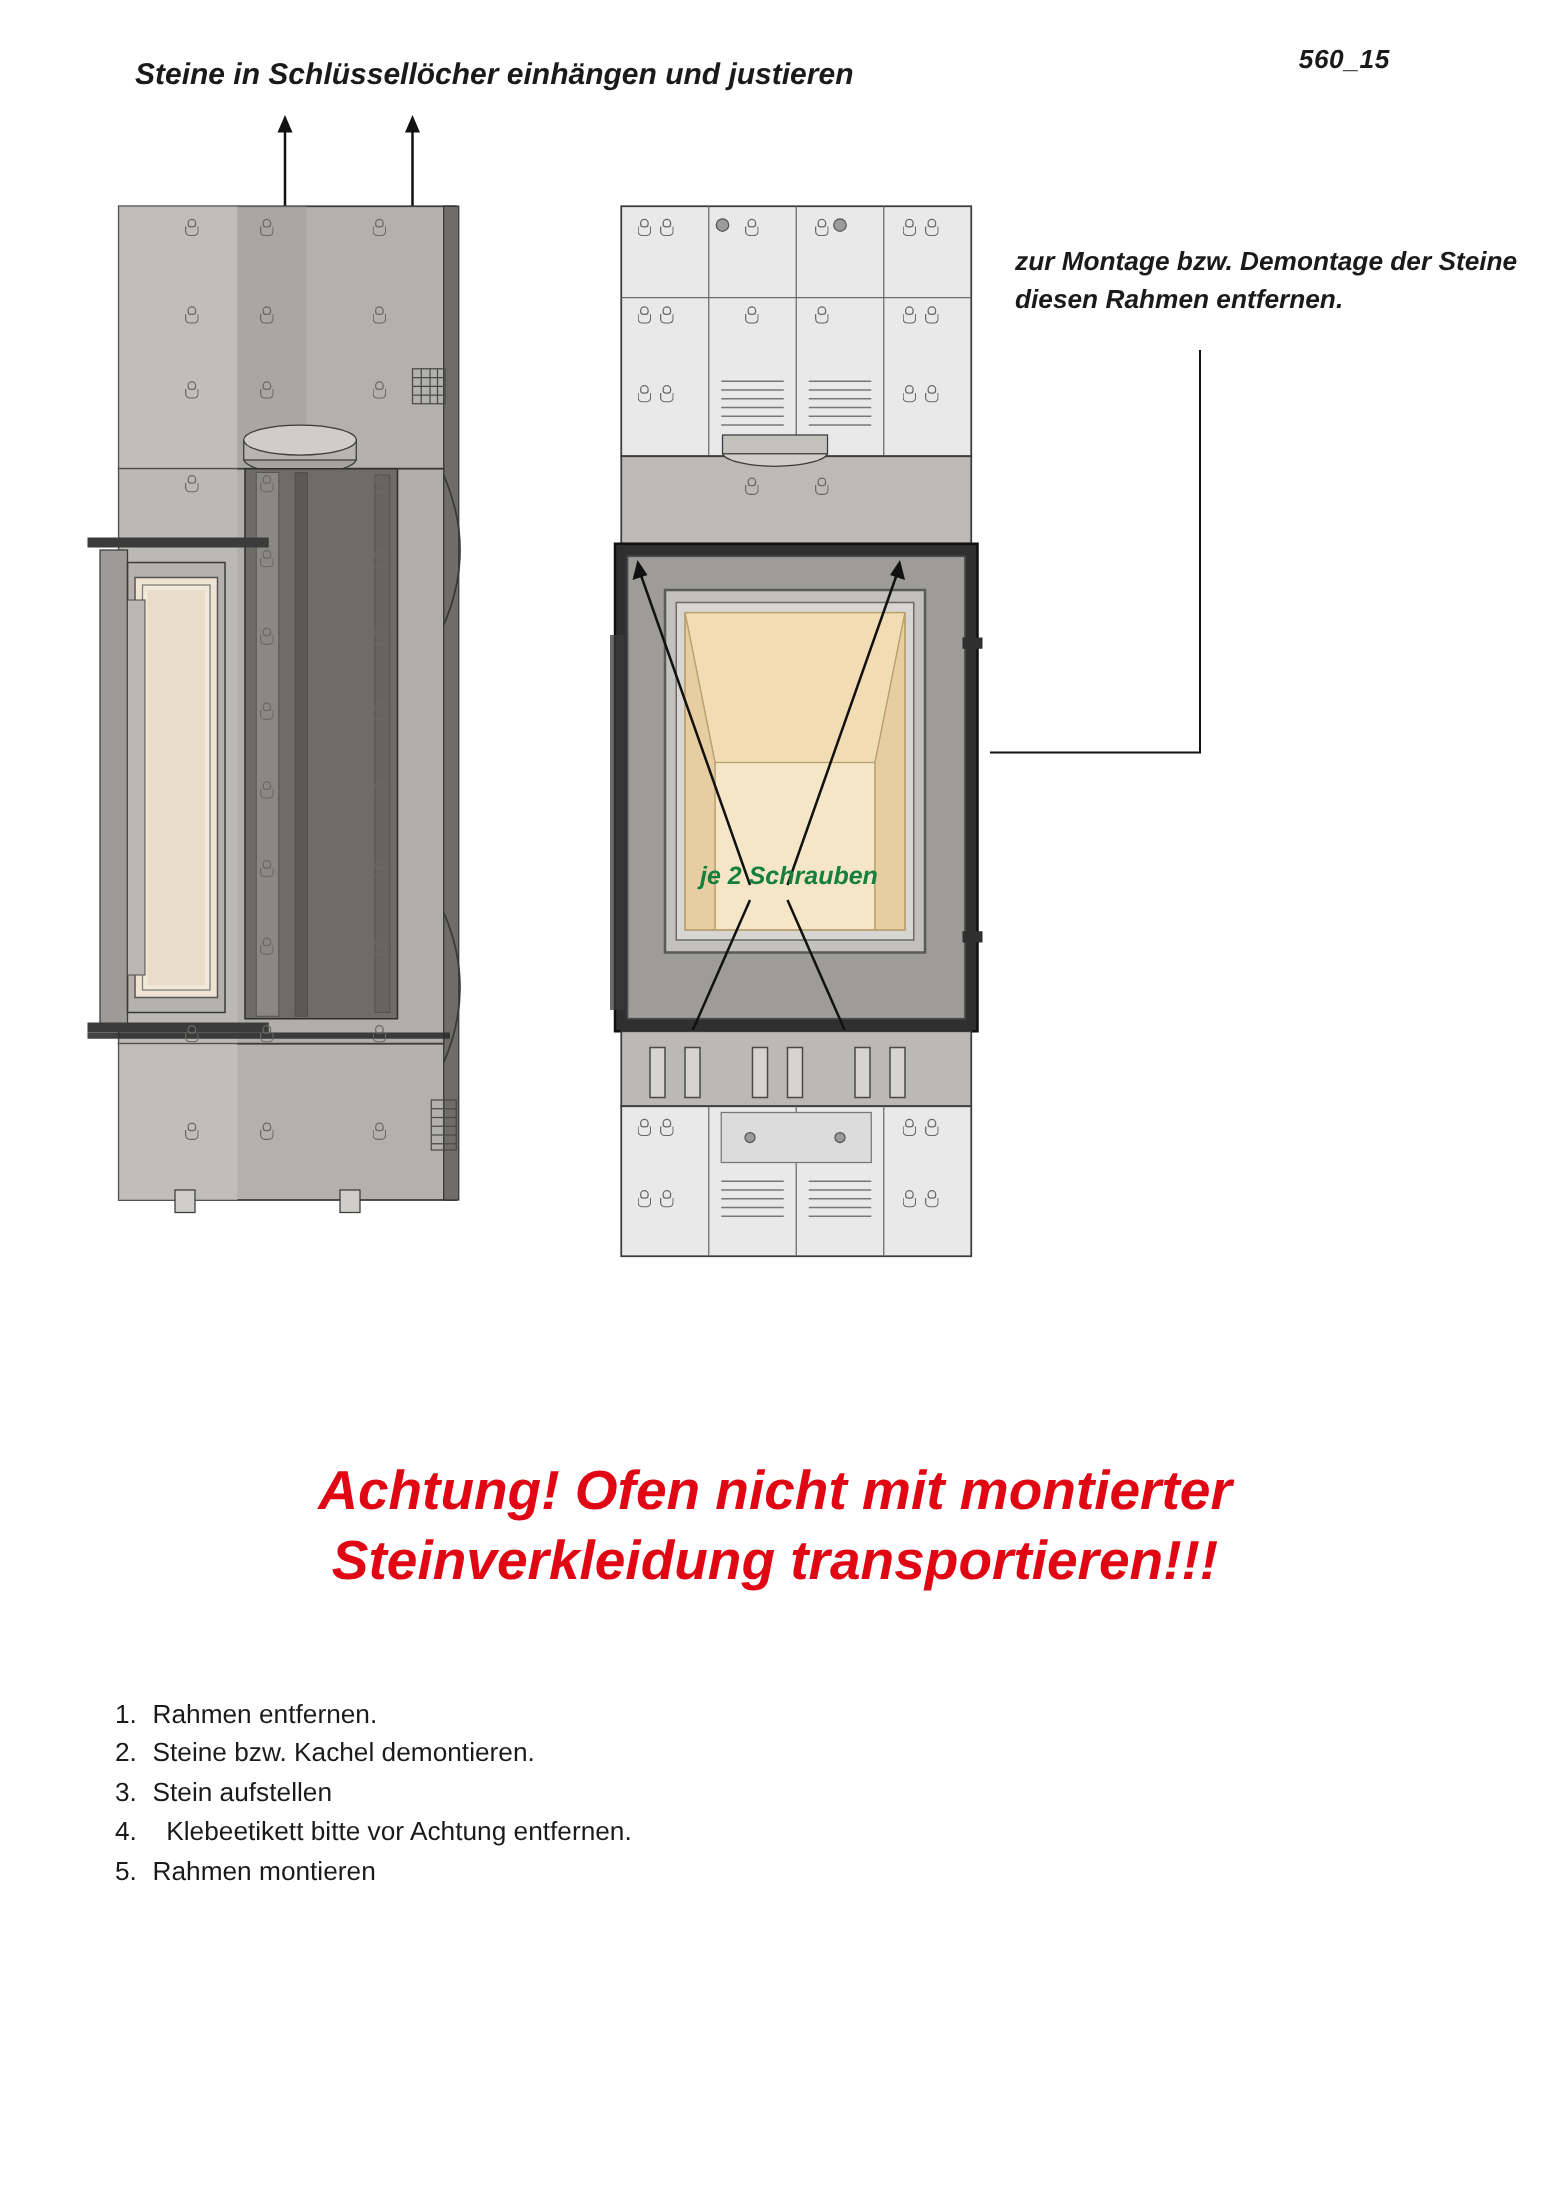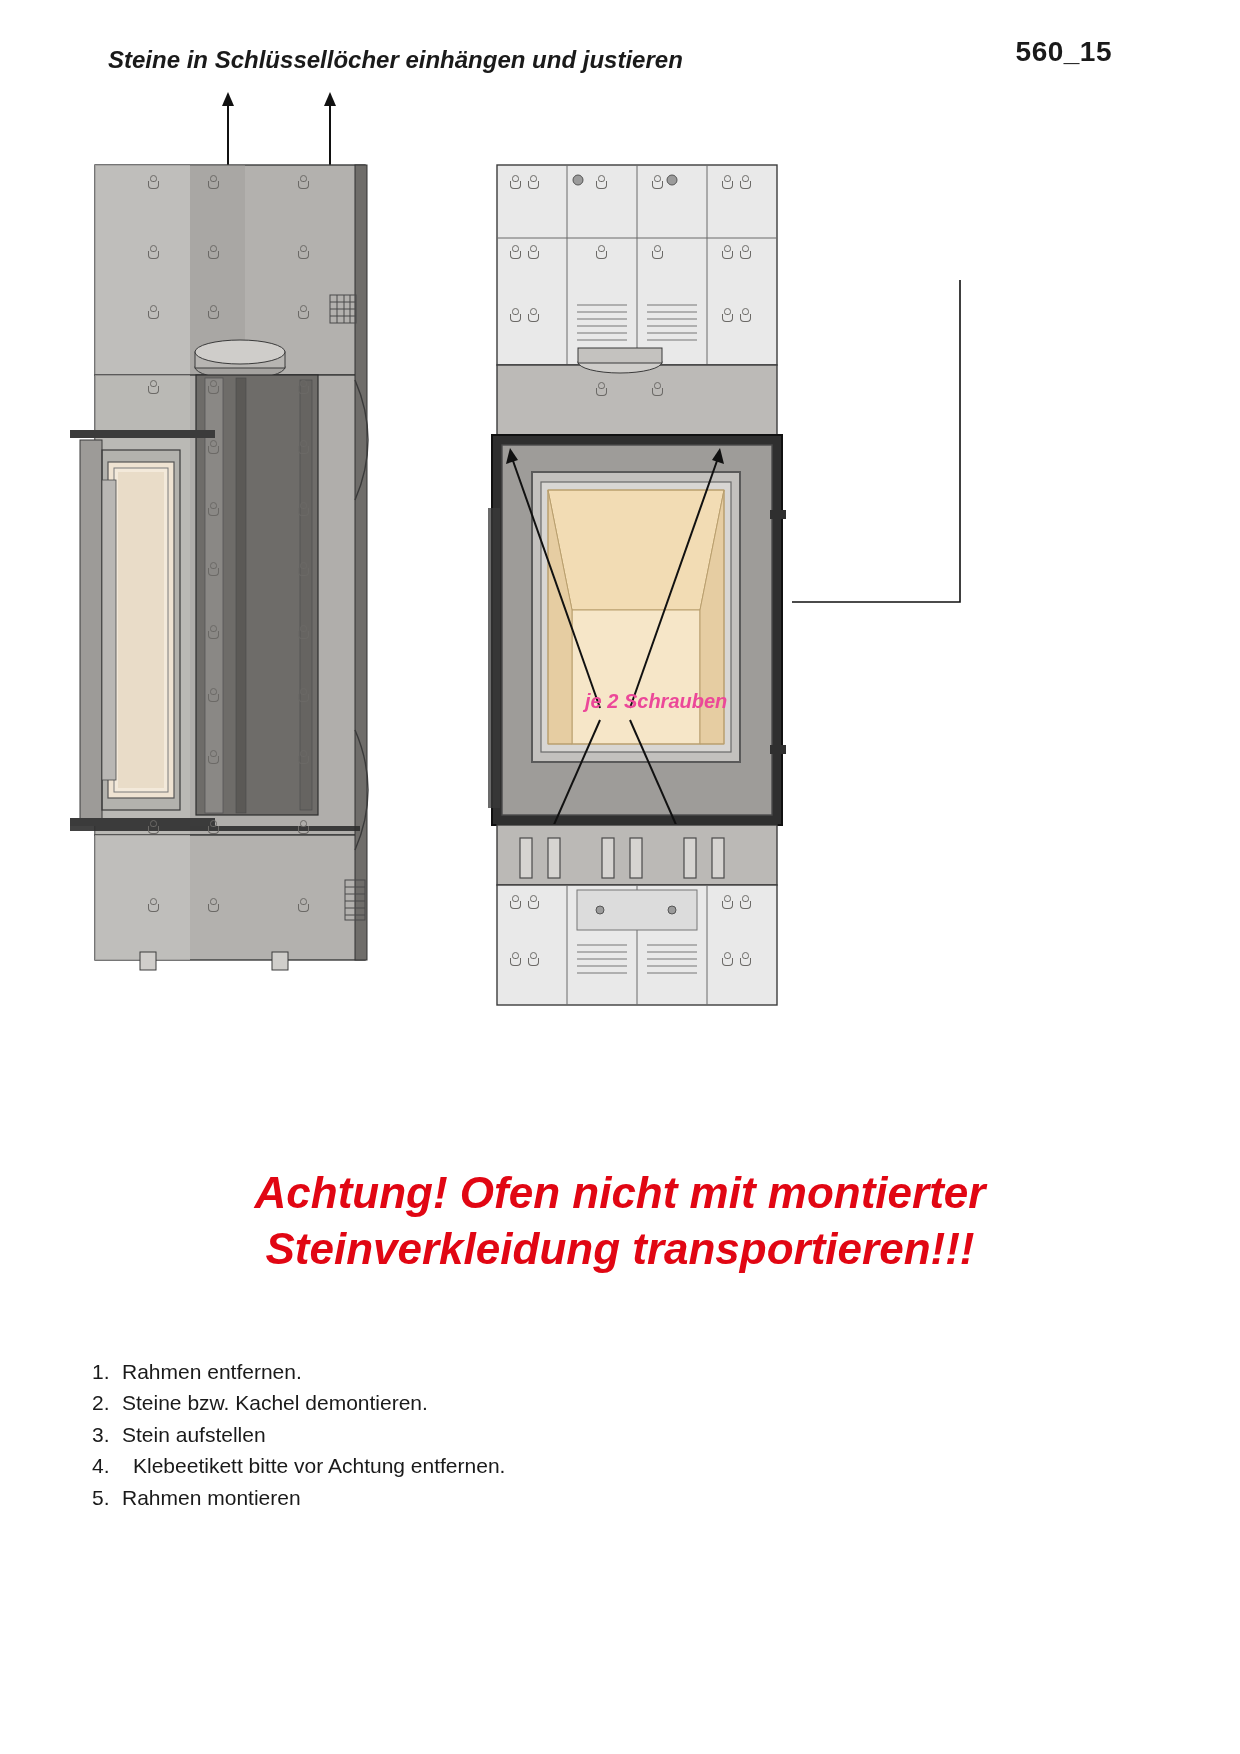--- a/index.html
+++ b/index.html
@@ -20,22 +20,23 @@
     width: 1240px;
     height: 1754px;
     background: #fff;
   }
 
   
   .doc-id {
     position: absolute;
     top: 36px;
     right: 128px;
-    font-size: 28px;
+    font-size: 21px;
     font-weight: bold;
+    font-style: italic;
     letter-spacing: 0.5px;
   }
   .headline {
     position: absolute;
     top: 46px;
     left: 108px;
     font-size: 24px;
     font-weight: bold;
     font-style: italic;
     white-space: nowrap;
@@ -120,31 +121,31 @@
     flex: 0 0 30px;
   }
   .step-body { flex: 1 1 auto; }
   .substep { display: block; padding-left: 11px; }
 
   .lbl-screws {
     position: absolute;
     font-size: 20px;
     font-weight: bold;
     font-style: italic;
-    color: #ec4899;
-    margin-left: 25px;
+    color: #15803d;
   }
 </style>
 </head>
 <body>
 
 <div class="page">
 
   <div class="doc-id">560_15</div>
   <div class="headline">Steine in Schlüssellöcher einhängen und justieren</div>
+  <div class="note-right">zur Montage bzw. Demontage der Steine  diesen Rahmen entfernen.</div>
 
   <div class="drawing">
 
     <svg width="1240" height="990" viewBox="0 0 1240 990" style="position:absolute;left:0;top:0;">
 
       <g stroke="#111" stroke-width="2" fill="none">
         <line x1="228" y1="105" x2="228" y2="10"></line>
         <line x1="330" y1="105" x2="330" y2="10"></line>
       </g>
       <polygon points="228,2 222,16 234,16" fill="#111"></polygon>

